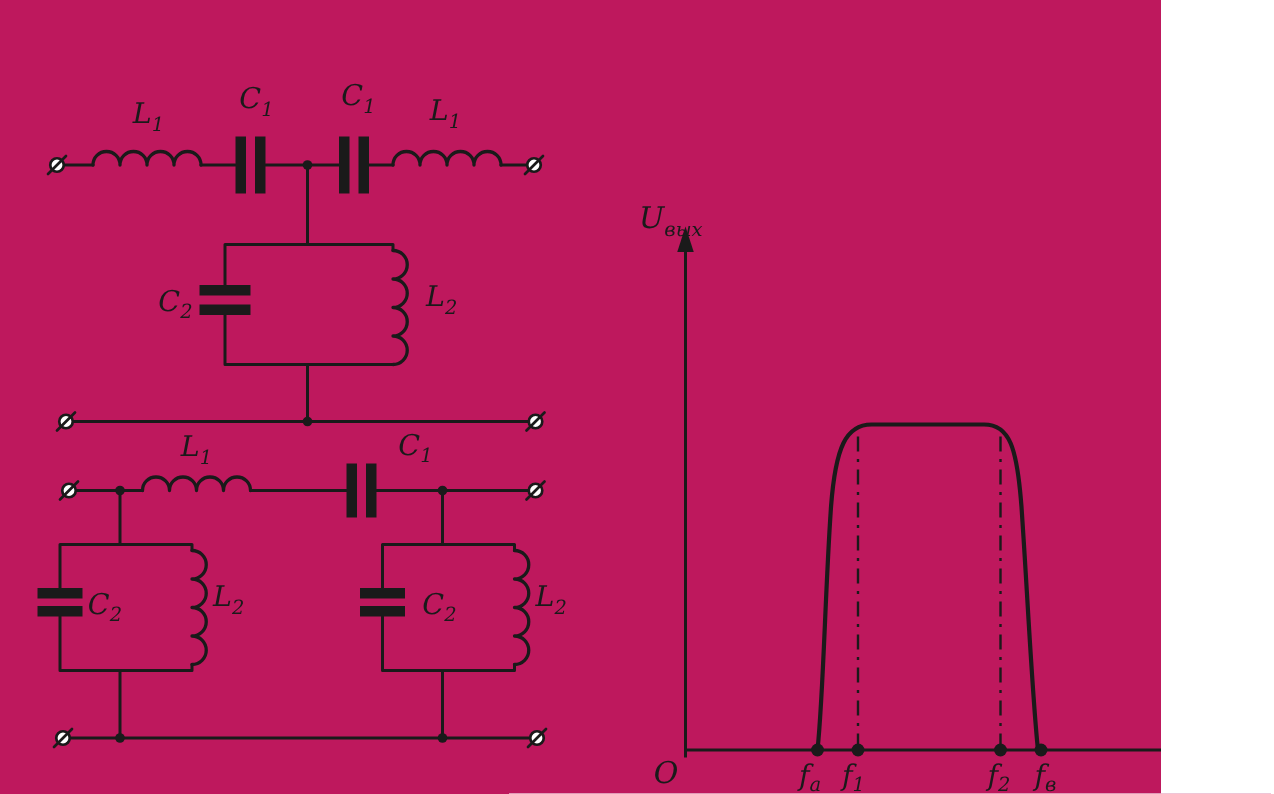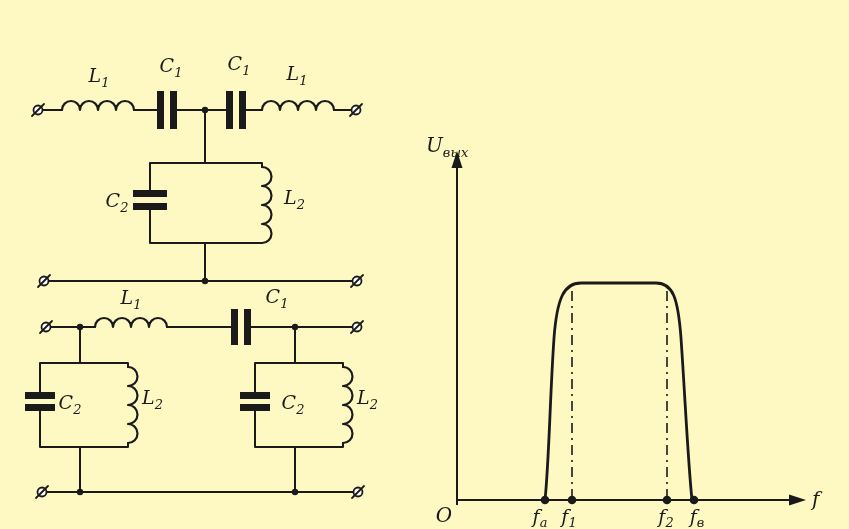--- a/index.html
+++ b/index.html
@@ -2,23 +2,23 @@
 <html><head>
 <meta charset="utf-8">
 <style>
   html, body {
     margin: 0;
     padding: 0;
     background: #ffffff;
   }
   .figure-wrap {
     position: relative;
-    width: 849px;
+    width: 774px;
     height: 529px;
-    background: #fef9c3;
+    background: #be185d;
     overflow: hidden;
   }
   svg { display: block; }
 
   .wire {
     stroke: #1a1a1a;
     stroke-width: 2;
     fill: none;
     stroke-linecap: round;
     stroke-linejoin: round;

